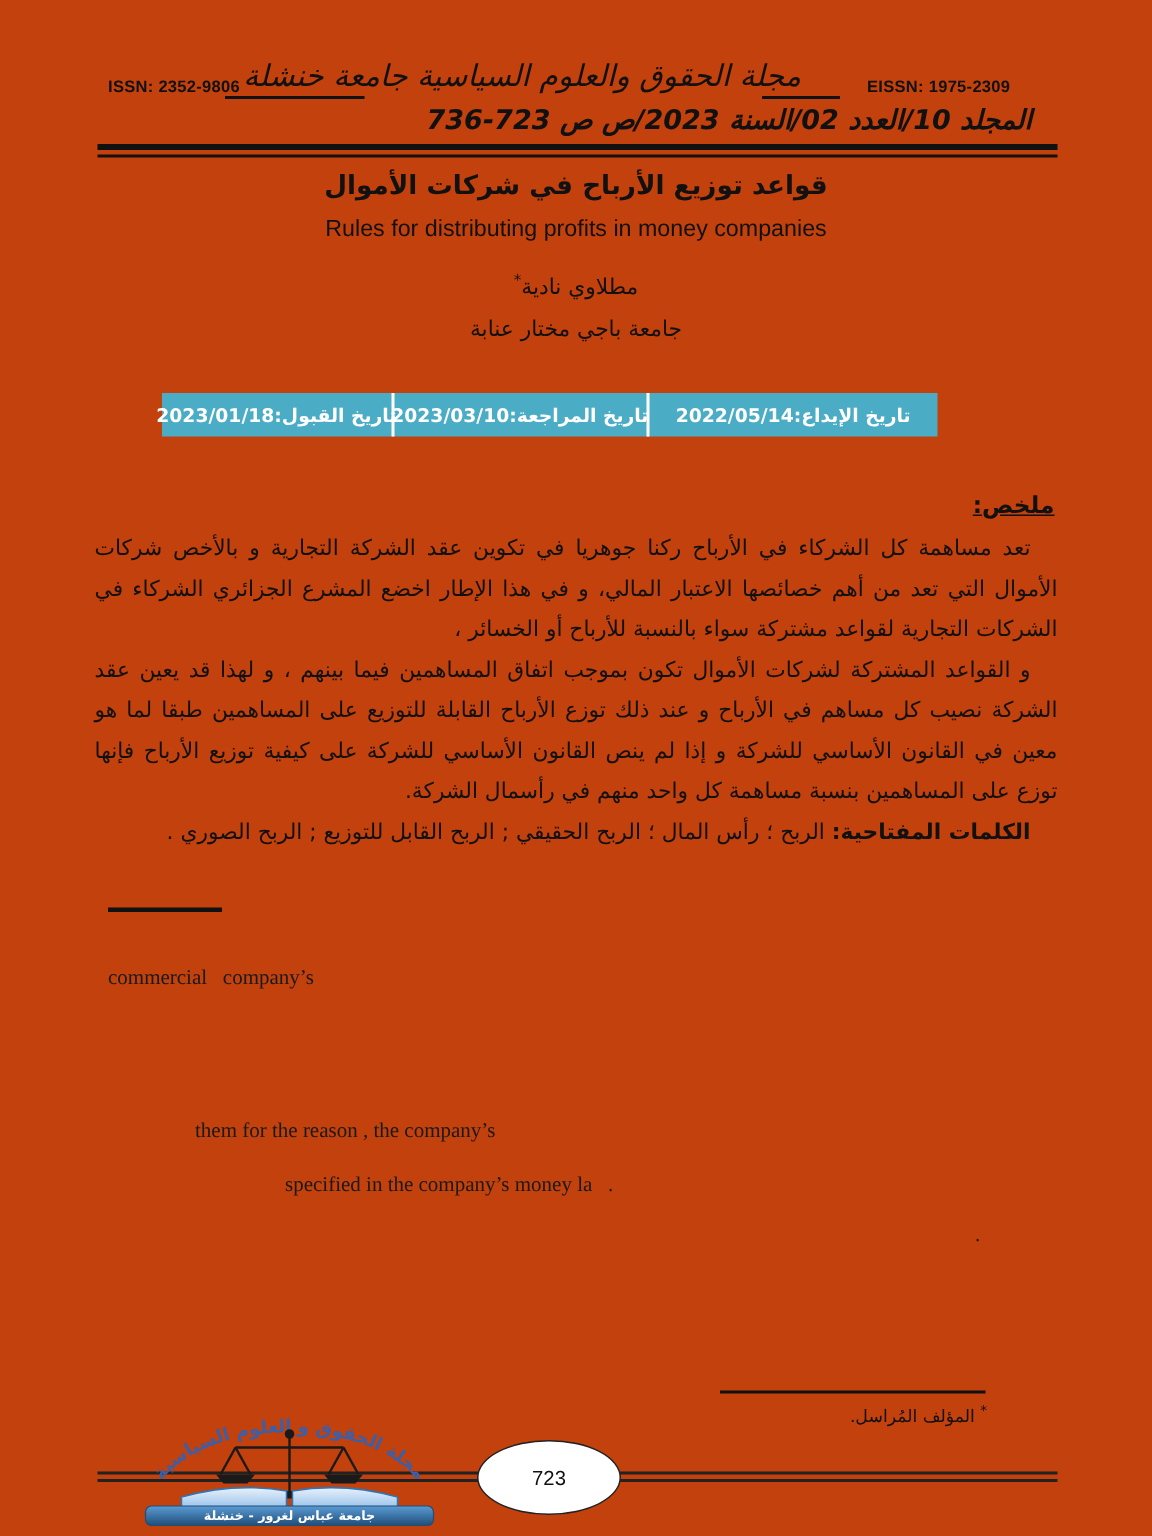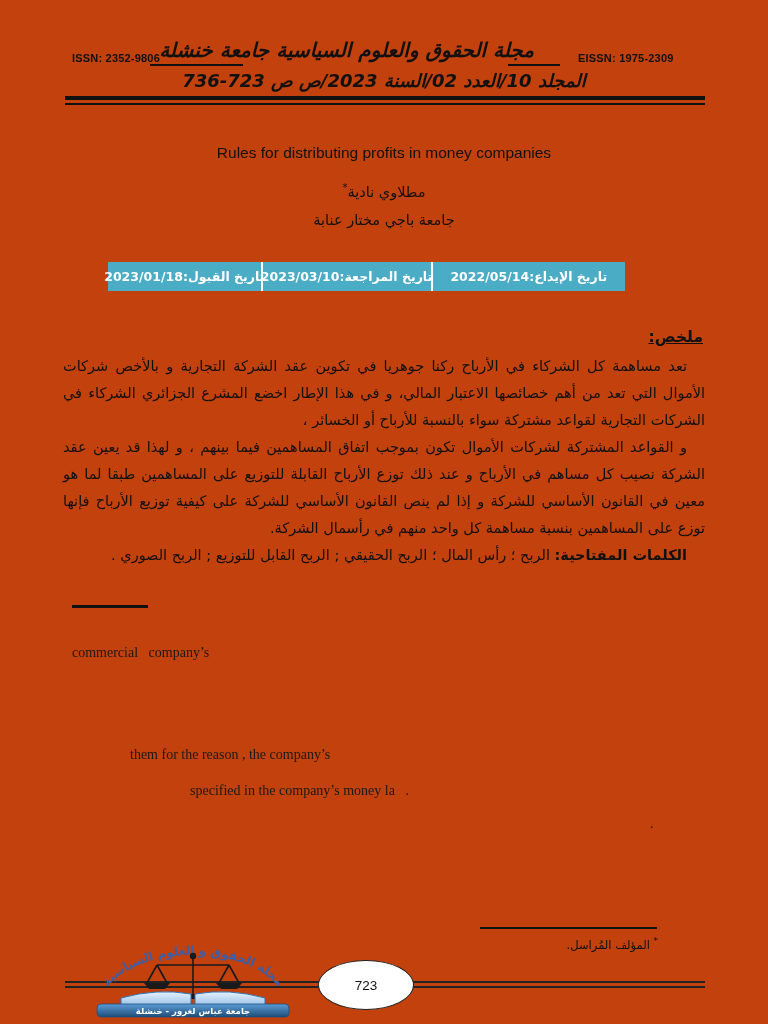--- a/index.html
+++ b/index.html
@@ -4,21 +4,21 @@
 <style>
   html,body{margin:0;padding:0;background:#e8e8e8;}
   #page{position:relative;width:768px;height:1024px;margin:0 auto;background:#c2410c;
         overflow:hidden;color:#111;font-family:"DejaVu Sans",sans-serif;}
   .abs{position:absolute;}
   .rtl{direction:rtl;unicode-bidi:embed;}
   .center{text-align:center;}
 
   
   .issn{font-family:"Liberation Sans",sans-serif;font-weight:bold;font-size:11px;letter-spacing:.2px;}
-  .journal-name{font-weight:bold;font-style:italic;font-size:20px;white-space:nowrap;}
+  .journal-name{font-weight:normal;font-style:italic;font-size:20px;white-space:nowrap;}
   .volume-line{font-weight:bold;font-style:italic;font-size:18px;}
   .hrule{background:#111;}
   .dbl-rule-top{left:65px;top:96px;width:640px;height:3px;
       border-top:4px solid #111;border-bottom:2px solid #111;}
 
   
   .title-ar{left:0;top:114px;width:768px;font-size:17.5px;font-weight:bold;}
   .title-en{left:0;top:144px;width:768px;font-size:15.5px;font-weight:normal;
       font-family:"Liberation Sans",sans-serif;}
   .author{left:0;top:182px;width:768px;font-size:14.5px;}
@@ -69,24 +69,25 @@
 <body>
 
 <div id="page">
 
   <div class="abs issn" style="left:72px;top:52px;">ISSN: 2352-9806</div>
   <div class="abs hrule" style="left:150px;top:64px;width:93px;height:2px;"></div>
   <div class="abs journal-name rtl center" style="left:234px;top:38px;width:300px;">مجلة الحقوق والعلوم السياسية جامعة خنشلة</div>
   <div class="abs hrule" style="left:508px;top:64px;width:52px;height:2px;"></div>
   <div class="abs issn" style="left:578px;top:52px;">EISSN: 1975-2309</div>
 
-  <div class="abs volume-line rtl center" style="left:0;top:70px;width:768px;">المجلد 10/العدد 02/السنة 2023/ص ص 723-736</div>
+  <div class="abs volume-line rtl center" style="left:0;top:70px;width:688px;text-align:right;">المجلد 10/العدد 02/السنة 2023/ص ص 723-736</div>
 
   <div class="abs dbl-rule-top"></div>
 
+  <div class="abs title-ar rtl center">قواعد توزيع الأرباح في شركات الأموال</div>
   <div class="abs title-en center">Rules for distributing profits in money companies</div>
   <div class="abs author rtl center"><span>مطلاوي نادية</span><sup>*</sup></div>
   <div class="abs affiliation rtl center">جامعة باجي مختار عنابة</div>
 
   <div class="abs dates" style="background:#4BACC6;">
     <div class="dcell c0">
       <span>تاريخ الإيداع:</span>
         <span>2022/05/14</span>
     </div>
     <div class="dcell c1">

